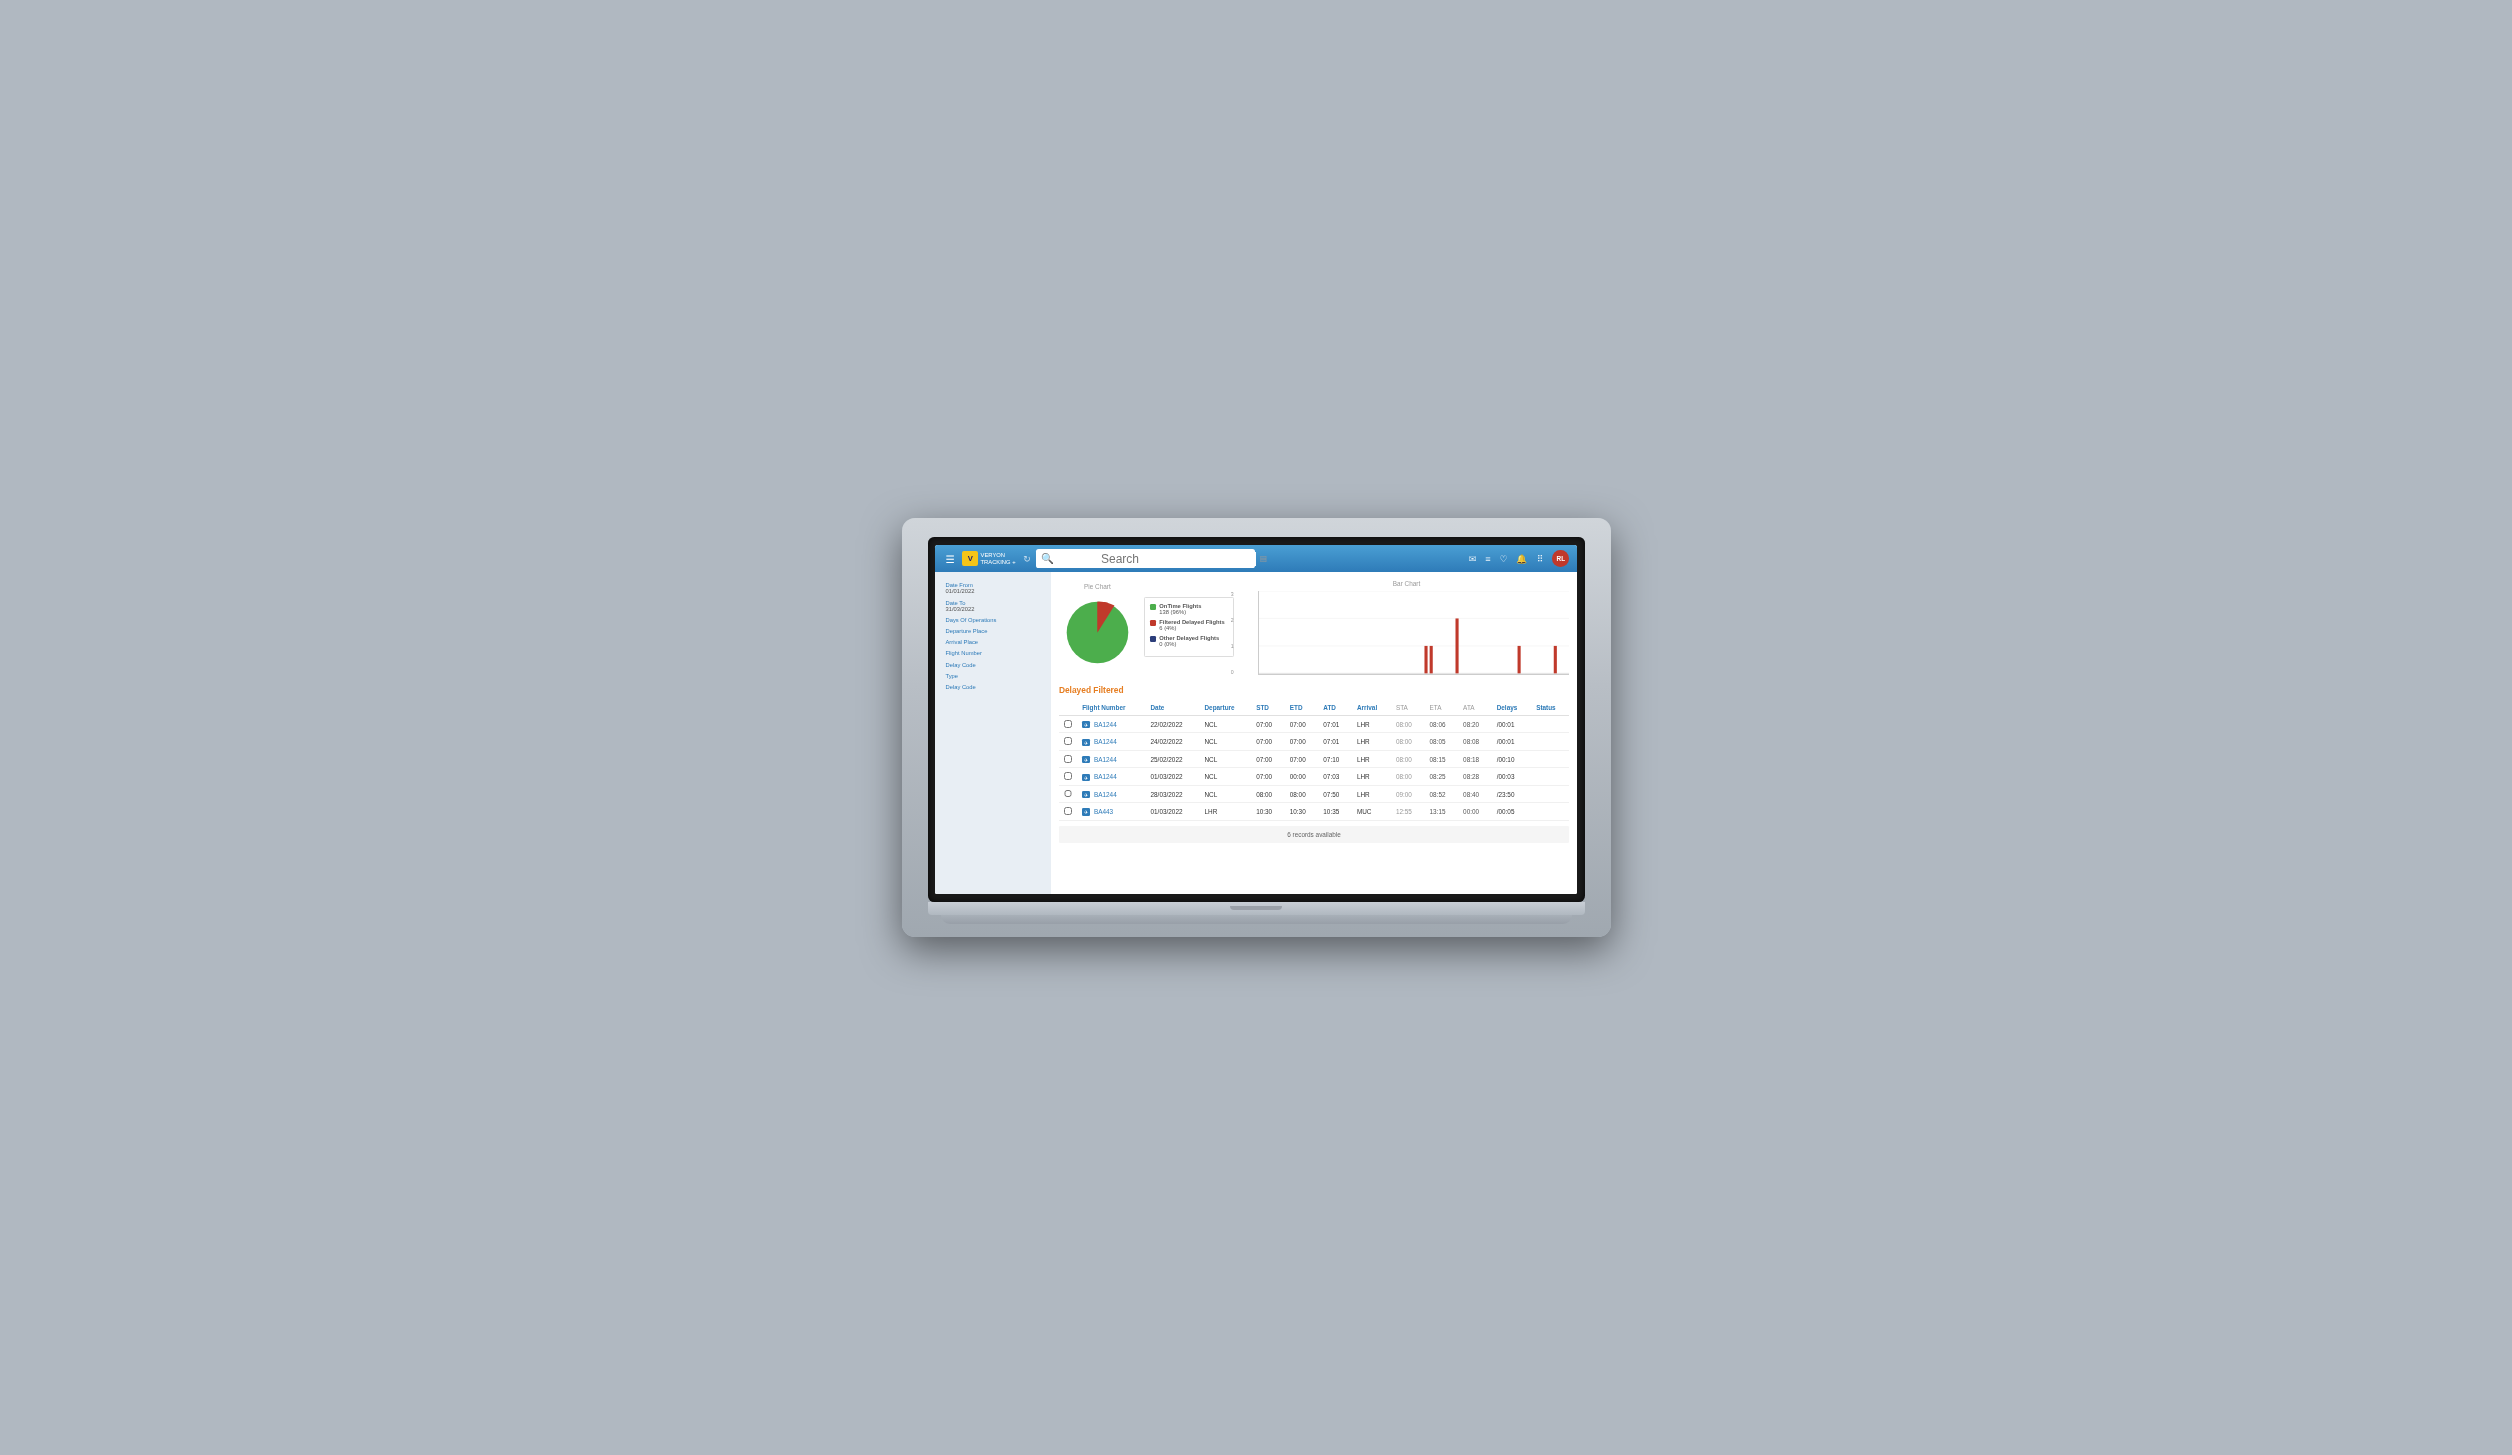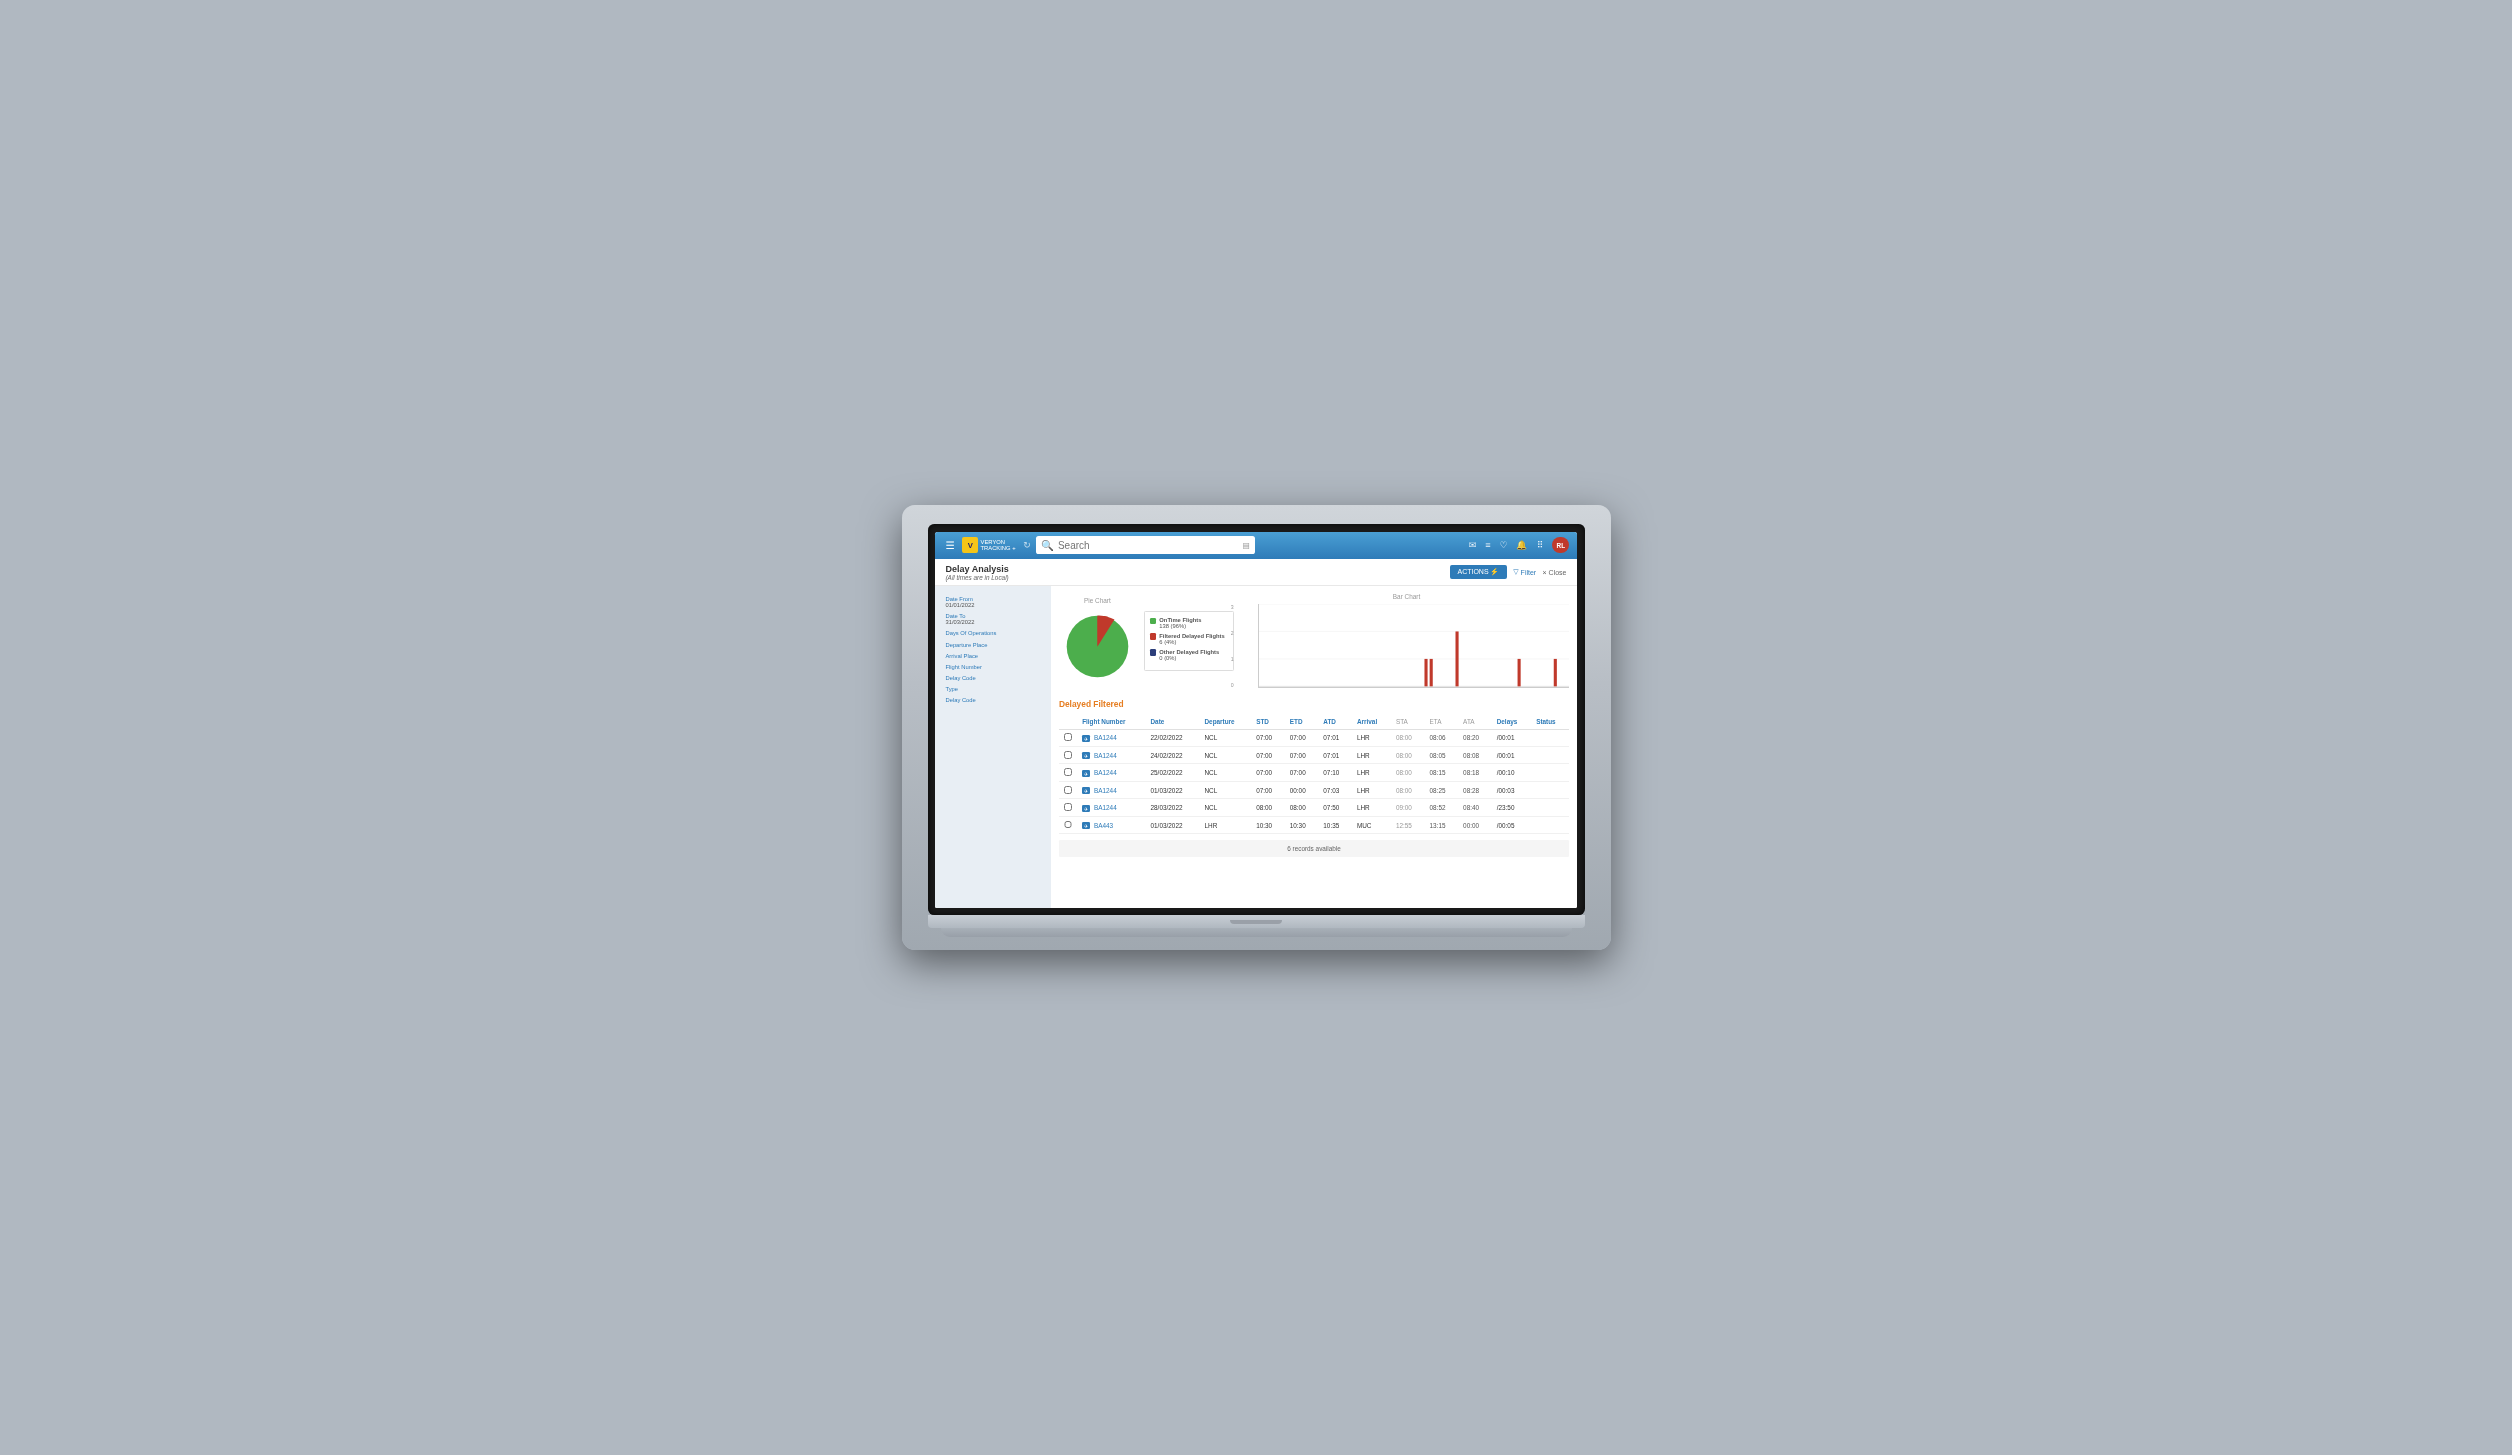--- a/index.html
+++ b/index.html
@@ -97,23 +97,24 @@
       align-items: center;
       background: white;
       border-radius: 2.6px;
       padding: 2.6px 5.2px;
       gap: 3.9px;
     }
 
     .nav-search input {
       border: none;
       outline: none;
-      font-size: 10px;
+      font-size: 12px;
       flex: 1;
       color: #666;
+      margin-left: 43px;
     }
 
     .search-icon-btn {
       color: #999;
       font-size: 7.7px;
       cursor: pointer;
     }
 
     .nav-right {
       margin-left: auto;
@@ -434,36 +435,20 @@
         <div class="nav-right">
           <span class="nav-icon">✉</span>
           <span class="nav-icon">≡</span>
           <span class="nav-icon">♡</span>
           <span class="nav-icon">🔔</span>
           <span class="nav-icon">⠿</span>
           <div class="nav-avatar">RL</div>
         </div>
       </div>
 
-      <div class="page-header">
-        <div class="page-title-block">
-          <h2>Delay Analysis</h2>
-          <p>(All times are in Local)</p>
-        </div>
-        <div class="page-header-right">
-          <button class="actions-btn">ACTIONS ⚡</button>
-          <span class="filter-btn">
-            <span>▽</span>
-            <span>Filter</span>
-          </span>
-          <span class="close-btn">
-            × <span>Close</span>
-          </span>
-        </div>
-      </div>
 
       <div class="main-content">
 
         <div class="sidebar">
           <div class="sidebar-field">
             <div class="sidebar-field-label">Date From</div>
             <div class="sidebar-field-val">01/01/2022</div>
           </div>
           <div class="sidebar-field">
             <div class="sidebar-field-label">Date To</div>

